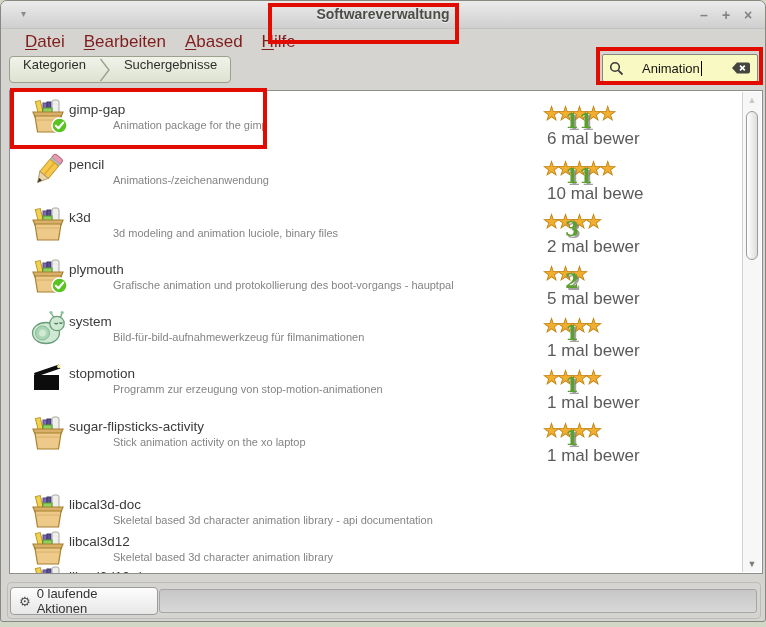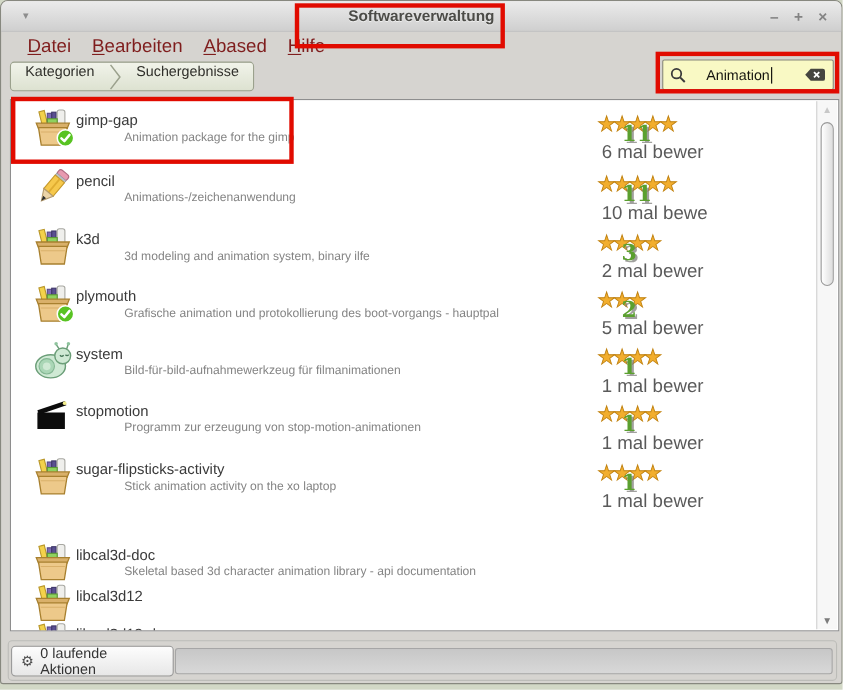--- a/index.html
+++ b/index.html
@@ -273,21 +273,21 @@
         <span class="score">11</span>
         <span class="count">10 mal bewe</span>
       </div>
     </div>
 
     <div class="row" style="top:115px">
       <svg class="row-icon">
           <use href="#sym-package"></use>
         </svg>
       <span class="row-name">k3d</span>
-      <span class="row-desc">3d modeling and animation system, binary ilfe</span>
+      <span class="row-desc">3d modeling and animation luciole, binary files</span>
       <div class="rating">
         <span class="stars">★★★★</span>
         <span class="score">3</span>
         <span class="count">2 mal bewer</span>
       </div>
     </div>
 
     <div class="row" style="top:167px">
       <svg class="row-icon">
           <use href="#sym-package"></use>
@@ -350,20 +350,21 @@
         </svg>
       <span class="row-name">libcal3d-doc</span>
       <span class="row-desc">Skeletal based 3d character animation library - api documentation</span>
     </div>
 
     <div class="row" style="top:439px">
       <svg class="row-icon">
           <use href="#sym-package"></use>
         </svg>
       <span class="row-name">libcal3d12</span>
+      <span class="row-desc">Skeletal based 3d character animation library</span>
     </div>
 
     <div class="row" style="top:474px">
       <svg class="row-icon">
           <use href="#sym-package"></use>
         </svg>
       <span class="row-name">libcal3d12-dev</span>
     </div>
 
     <div class="scrollbar">

